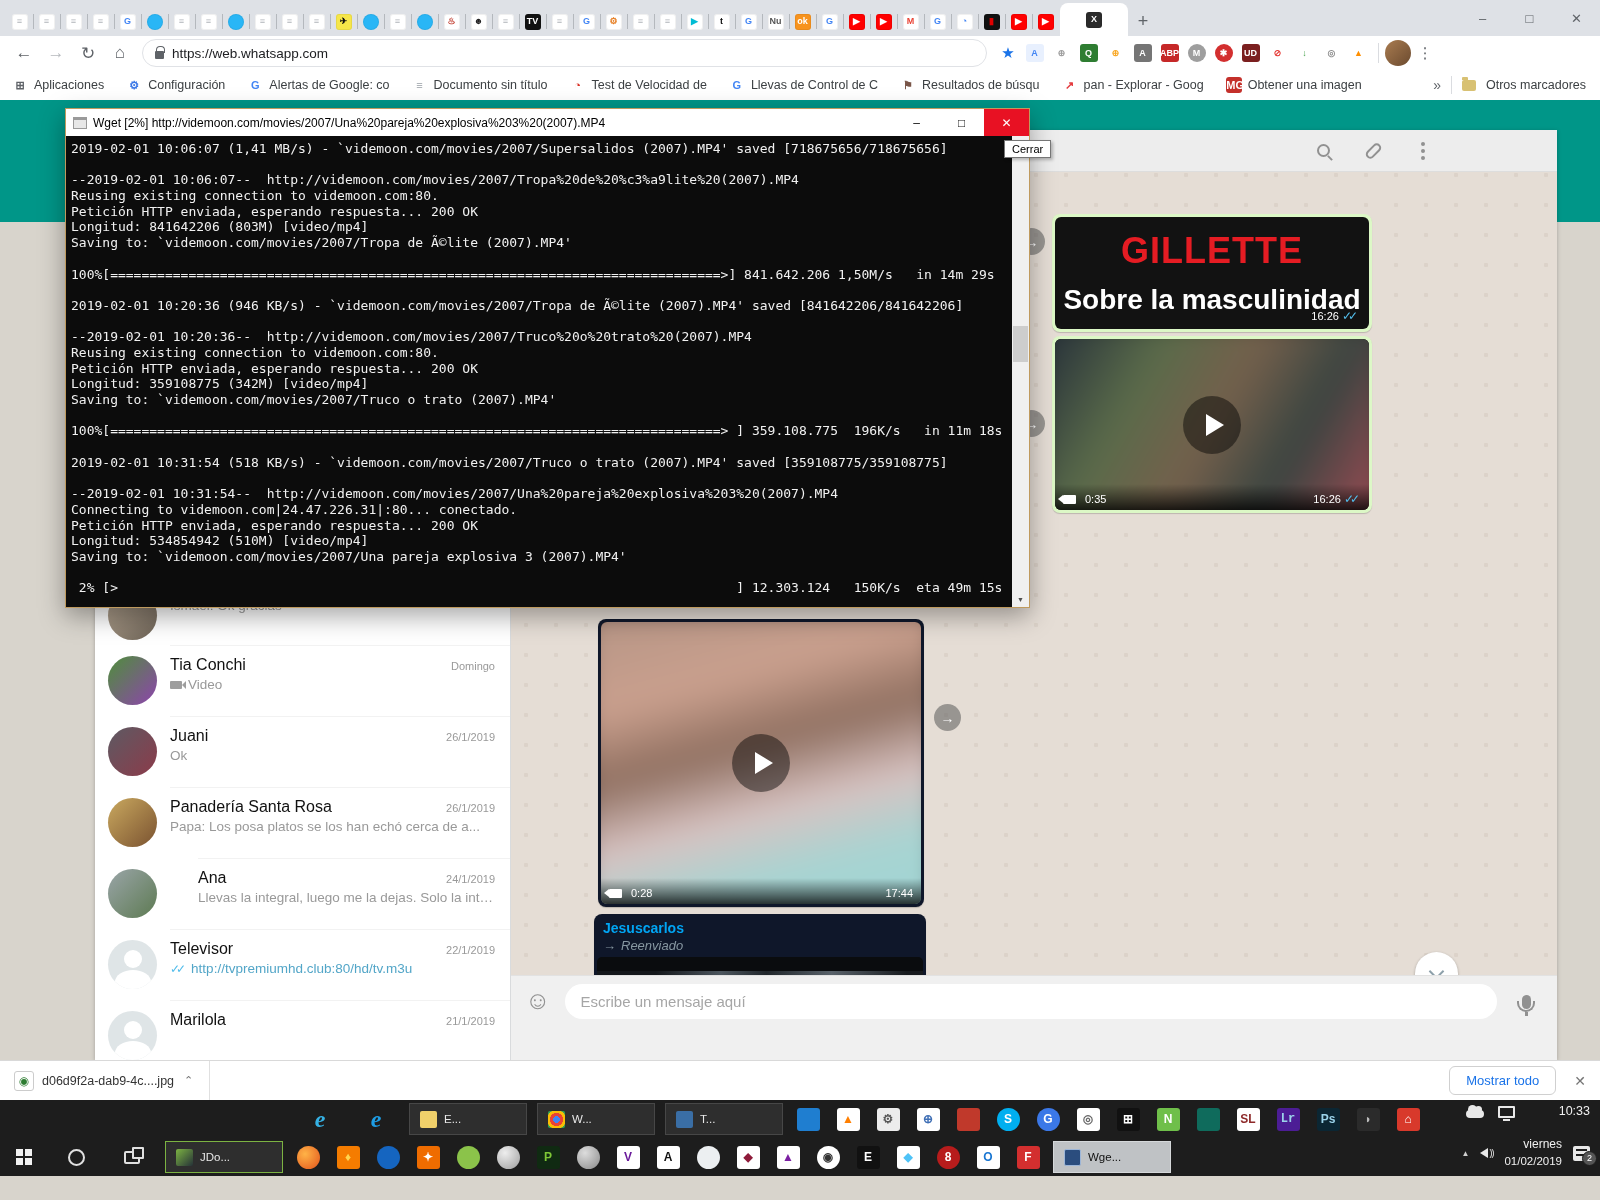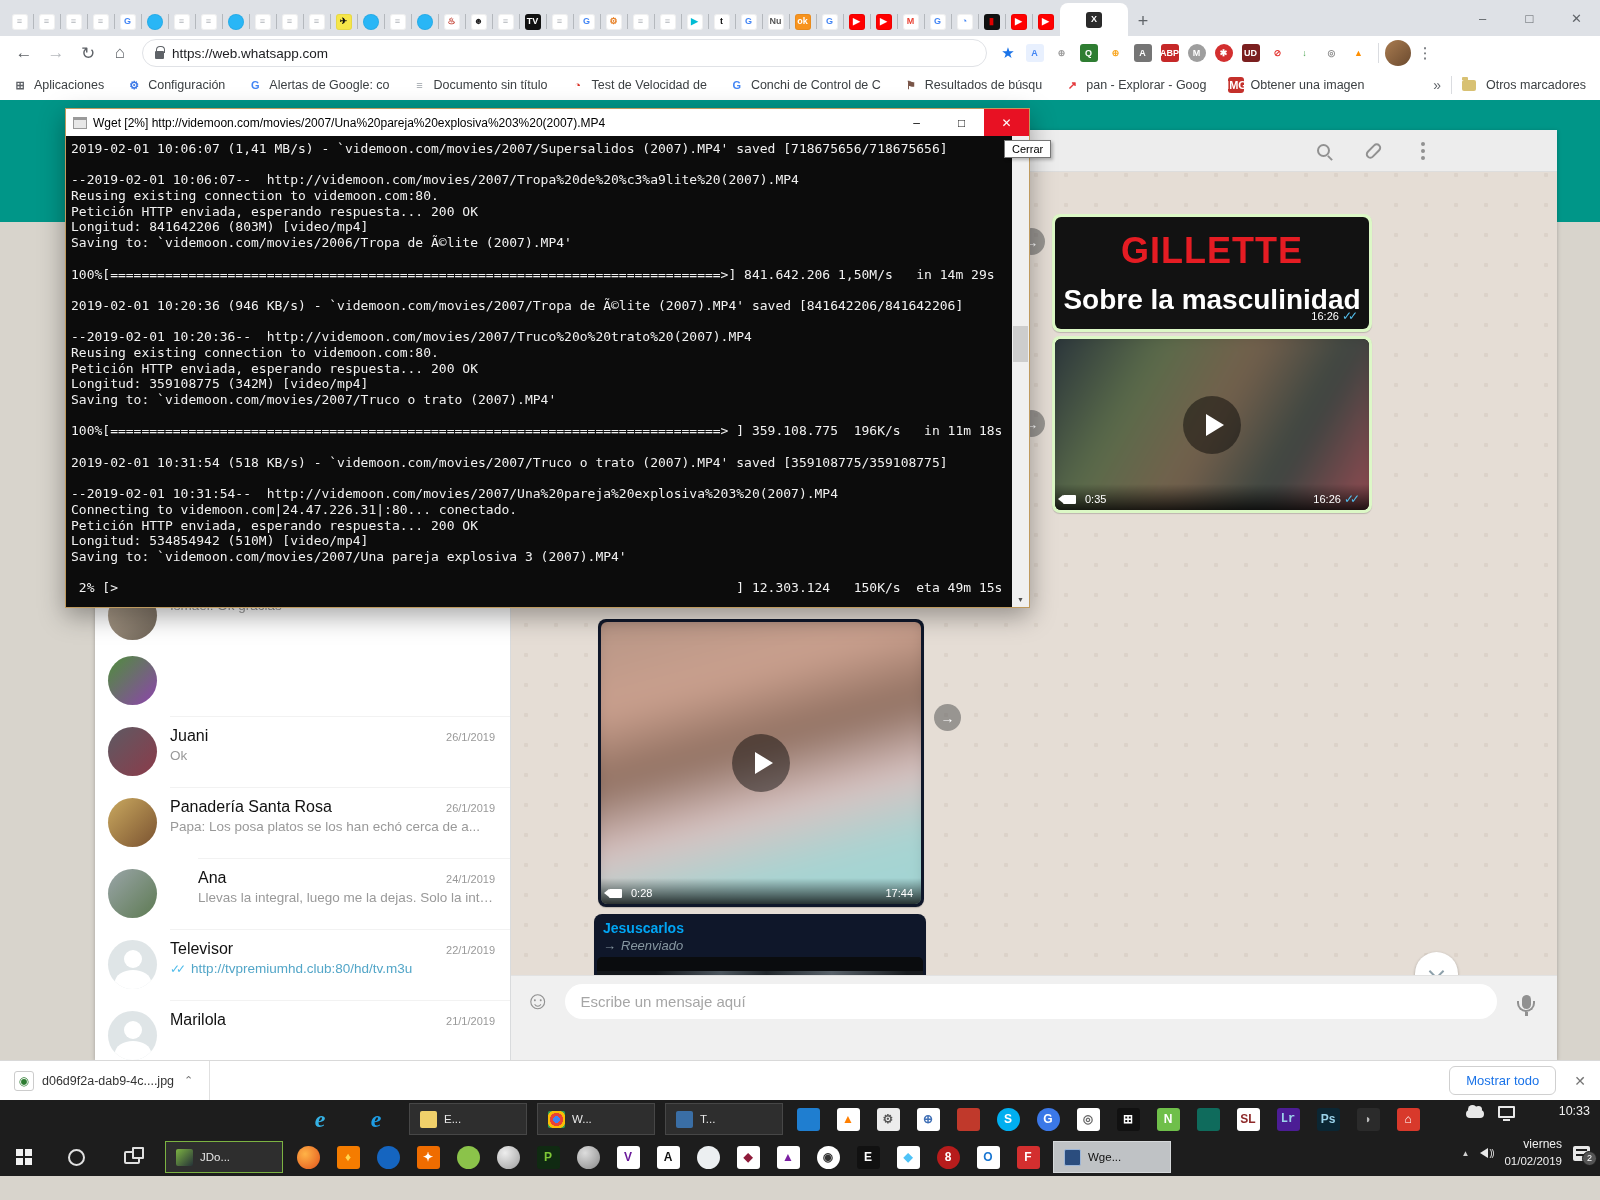--- a/index.html
+++ b/index.html
@@ -436,21 +436,21 @@
           <span class="bml">Documento sin título</span>
         </div>
 
         <div class="bm">
           <span class="bmi" style="color: rgb(217, 48, 37); background: transparent;">◔</span>
           <span class="bml">Test de Velocidad de</span>
         </div>
 
         <div class="bm">
           <span class="bmi" style="color: rgb(66, 133, 244); background: transparent;">G</span>
-          <span class="bml">Conchi de Control de C</span>
+          <span class="bml">Llevas de Control de C</span>
         </div>
 
         <div class="bm">
           <span class="bmi" style="color: rgb(121, 85, 72); background: transparent;">⚑</span>
           <span class="bml">Resultados de búsqu</span>
         </div>
 
         <div class="bm">
           <span class="bmi" style="color: rgb(228, 57, 60); background: transparent;">↗</span>
           <span class="bml">pan - Explorar - Goog</span>
@@ -488,20 +488,31 @@
                   <div class="crow2">
 
                     <span class="cprev">Ismael: Ok gracias</span>
                   </div>
                 </div>
               </div>
 
               <div class="crow" style="height: 71px;">
                 <div class="cavatar" style="background: linear-gradient(135deg, rgb(78, 143, 58), rgb(142, 68, 173));">
                   
+                </div>
+                <div class="cbody">
+                  <div class="crow1">
+                    <span class="cname">Tia Conchi</span>
+                    <span class="ctime">Domingo</span>
+                  </div>
+                  <div class="crow2">
+                    <span class="vidic"></span>
+
+                    <span class="cprev">Video</span>
+                  </div>
                 </div>
               </div>
 
               <div class="crow" style="height: 71px;">
                 <div class="cavatar" style="background: linear-gradient(135deg, rgb(93, 90, 99), rgb(140, 59, 74));">
                   
                 </div>
                 <div class="cbody">
                   <div class="crow1">
                     <span class="cname">Juani</span>
@@ -715,21 +726,21 @@
         <div class="tline"></div>
 
         <div class="tline">--2019-02-01 10:06:07--  http://videmoon.com/movies/2007/Tropa%20de%20%c3%a9lite%20(2007).MP4</div>
 
         <div class="tline">Reusing existing connection to videmoon.com:80.</div>
 
         <div class="tline">Petición HTTP enviada, esperando respuesta... 200 OK</div>
 
         <div class="tline">Longitud: 841642206 (803M) [video/mp4]</div>
 
-        <div class="tline">Saving to: `videmoon.com/movies/2006/Tropa de Ã©lite (2007).MP4'</div>
+        <div class="tline">Saving to: `videmoon.com/movies/2007/Tropa de Ã©lite (2007).MP4'</div>
 
         <div class="tline"></div>
 
         <div class="tline">100%[==============================================================================&gt;] 841.642.206 1,50M/s   in 14m 29s</div>
 
         <div class="tline"></div>
 
         <div class="tline">2019-02-01 10:20:36 (946 KB/s) - `videmoon.com/movies/2007/Tropa de Ã©lite (2007).MP4' saved [841642206/841642206]</div>
 
         <div class="tline"></div>

